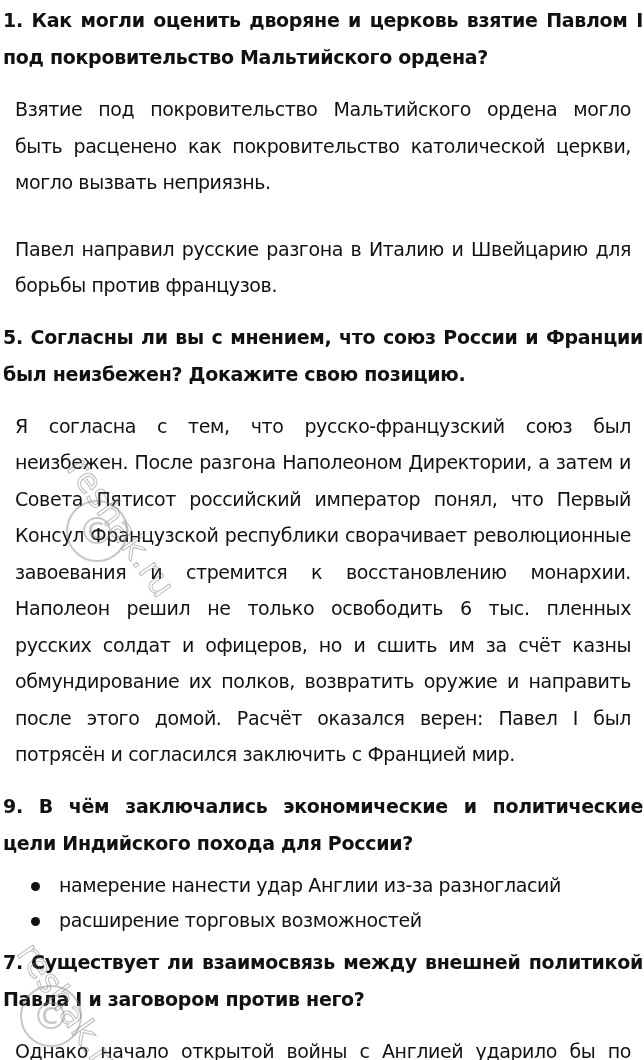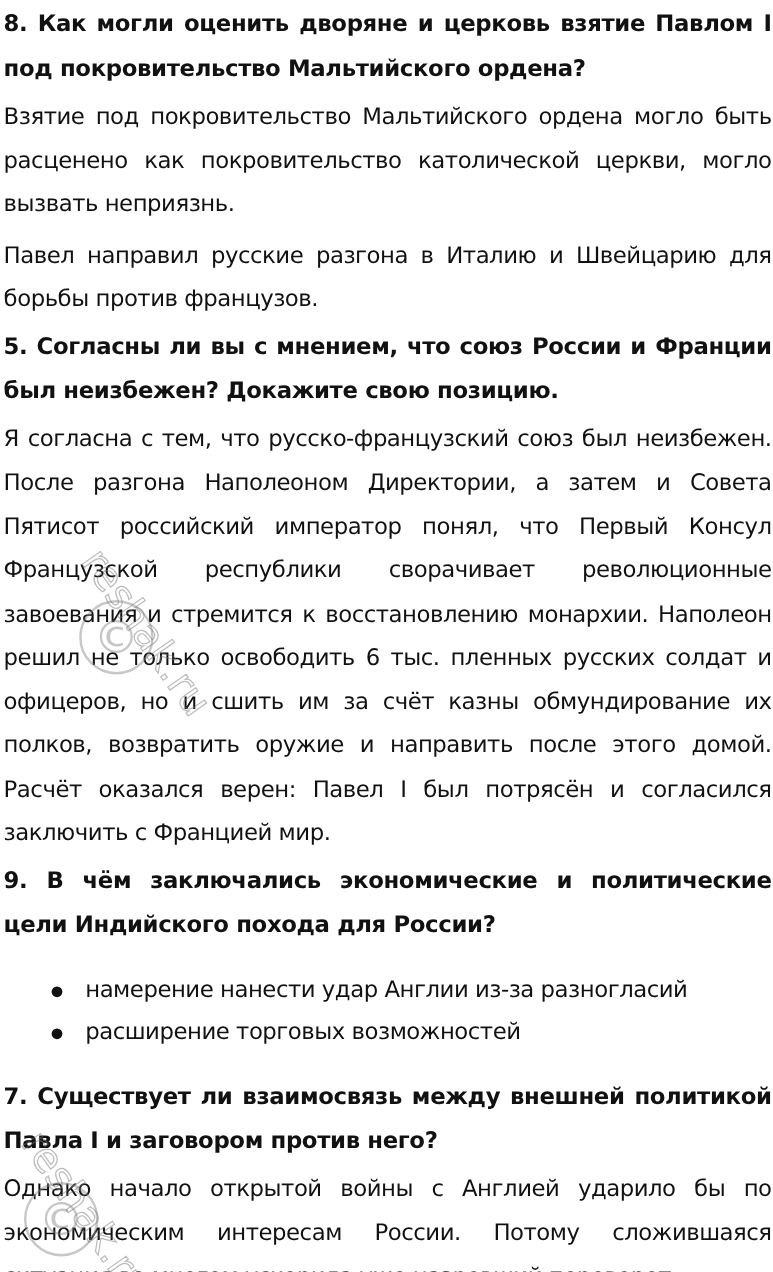--- a/index.html
+++ b/index.html
@@ -7,25 +7,25 @@
     width: 644px; height: 1060px; overflow: hidden; position: relative;
     font-family: "DejaVu Sans", "Liberation Sans", sans-serif;
     color: #111111;
   }
   .page { position: absolute; left: 0; top: 0; width: 644px; padding: 0 1px 0 3px; box-sizing: border-box; }
   .q {
     font-weight: bold; font-size: 19px; line-height: 37px; margin: 0;
     text-align: justify; letter-spacing: -0.3px;
   }
   .a {
-    font-size: 19px; line-height: 36.5px; margin: 0; text-align: justify;
+    font-size: 19px; line-height: 36.5px; margin: 12px; text-align: justify;
     letter-spacing: -0.4px;
   }
   .gap { height: 3px; }
-  ul.bullets { list-style: none; margin: 12px; padding: 0 0 0 26px; }
+  ul.bullets { list-style: none; margin: 0; padding: 0 0 0 26px; }
   ul.bullets li { font-size: 19px; line-height: 35px; position: relative; padding-left: 30px; letter-spacing: -0.4px; }
   ul.bullets li .dot { position: absolute; left: 2px; top: 14px; width: 9px; height: 9px; border-radius: 50%; background: #111; }
   .wm {
     position: absolute; pointer-events: none; color: rgba(120,120,120,0.45);
   }
   .wm .circle {
     position: absolute; width: 62px; height: 62px; border: 2px solid rgba(130,130,130,0.45);
     border-radius: 50%; box-sizing: border-box; font-size: 38px; line-height: 58px; text-align: center;
     color: rgba(130,130,130,0.45); font-family: "DejaVu Sans", sans-serif;
   }
@@ -33,21 +33,21 @@
     position: absolute; font-size: 34px; font-family: "DejaVu Sans", sans-serif; white-space: nowrap;
     transform: rotate(55deg); transform-origin: left top;
     color: transparent; -webkit-text-stroke: 1px rgba(120,120,120,0.5);
   }
 </style>
 </head>
 <body>
 
 <div class="page">
 
-  <p class="q" style="margin-top:2px">8. Как могли оценить дворяне и церковь взятие Павлом I под покровительство Мальтийского ордена?</p>
+  <p class="q" style="margin-top:2px">1. Как могли оценить дворяне и церковь взятие Павлом I под покровительство Мальтийского ордена?</p>
   <div class="gap"></div>
   <p class="a">Взятие под покровительство Мальтийского ордена могло быть расценено как покровительство католической церкви, могло вызвать неприязнь.</p>
   <div class="gap"></div>
 
   <div class="gap"></div>
   <p class="a">Павел направил русские разгона в Италию и Швейцарию для борьбы против французов.</p>
   <div class="gap"></div>
 
   <p class="q">5. Согласны ли вы с мнением, что союз России и Франции был неизбежен? Докажите свою позицию.</p>
   <div class="gap"></div>

